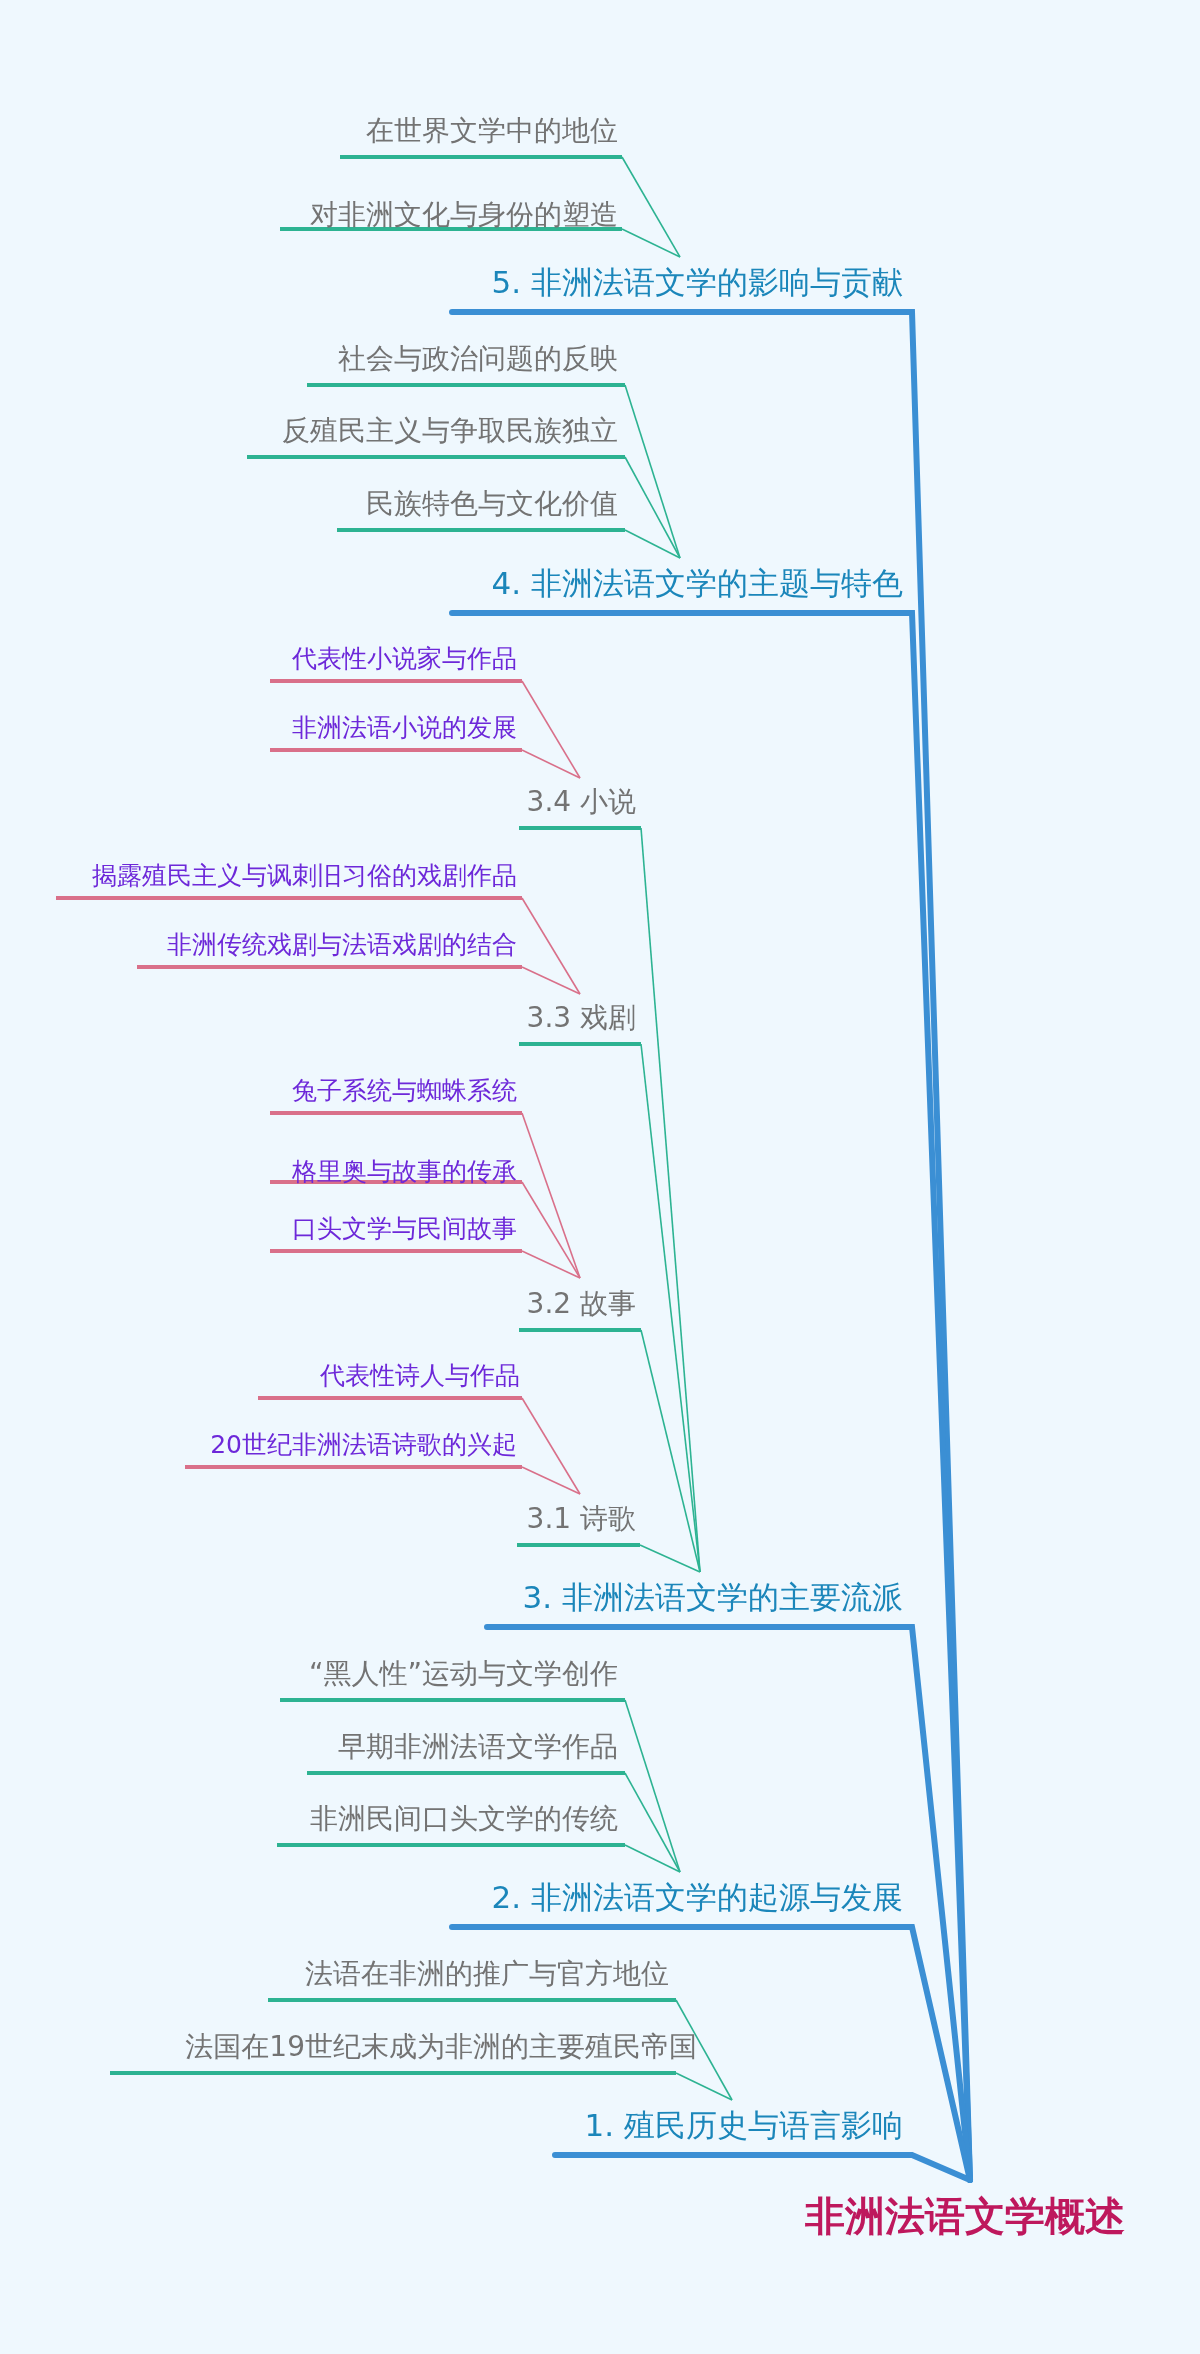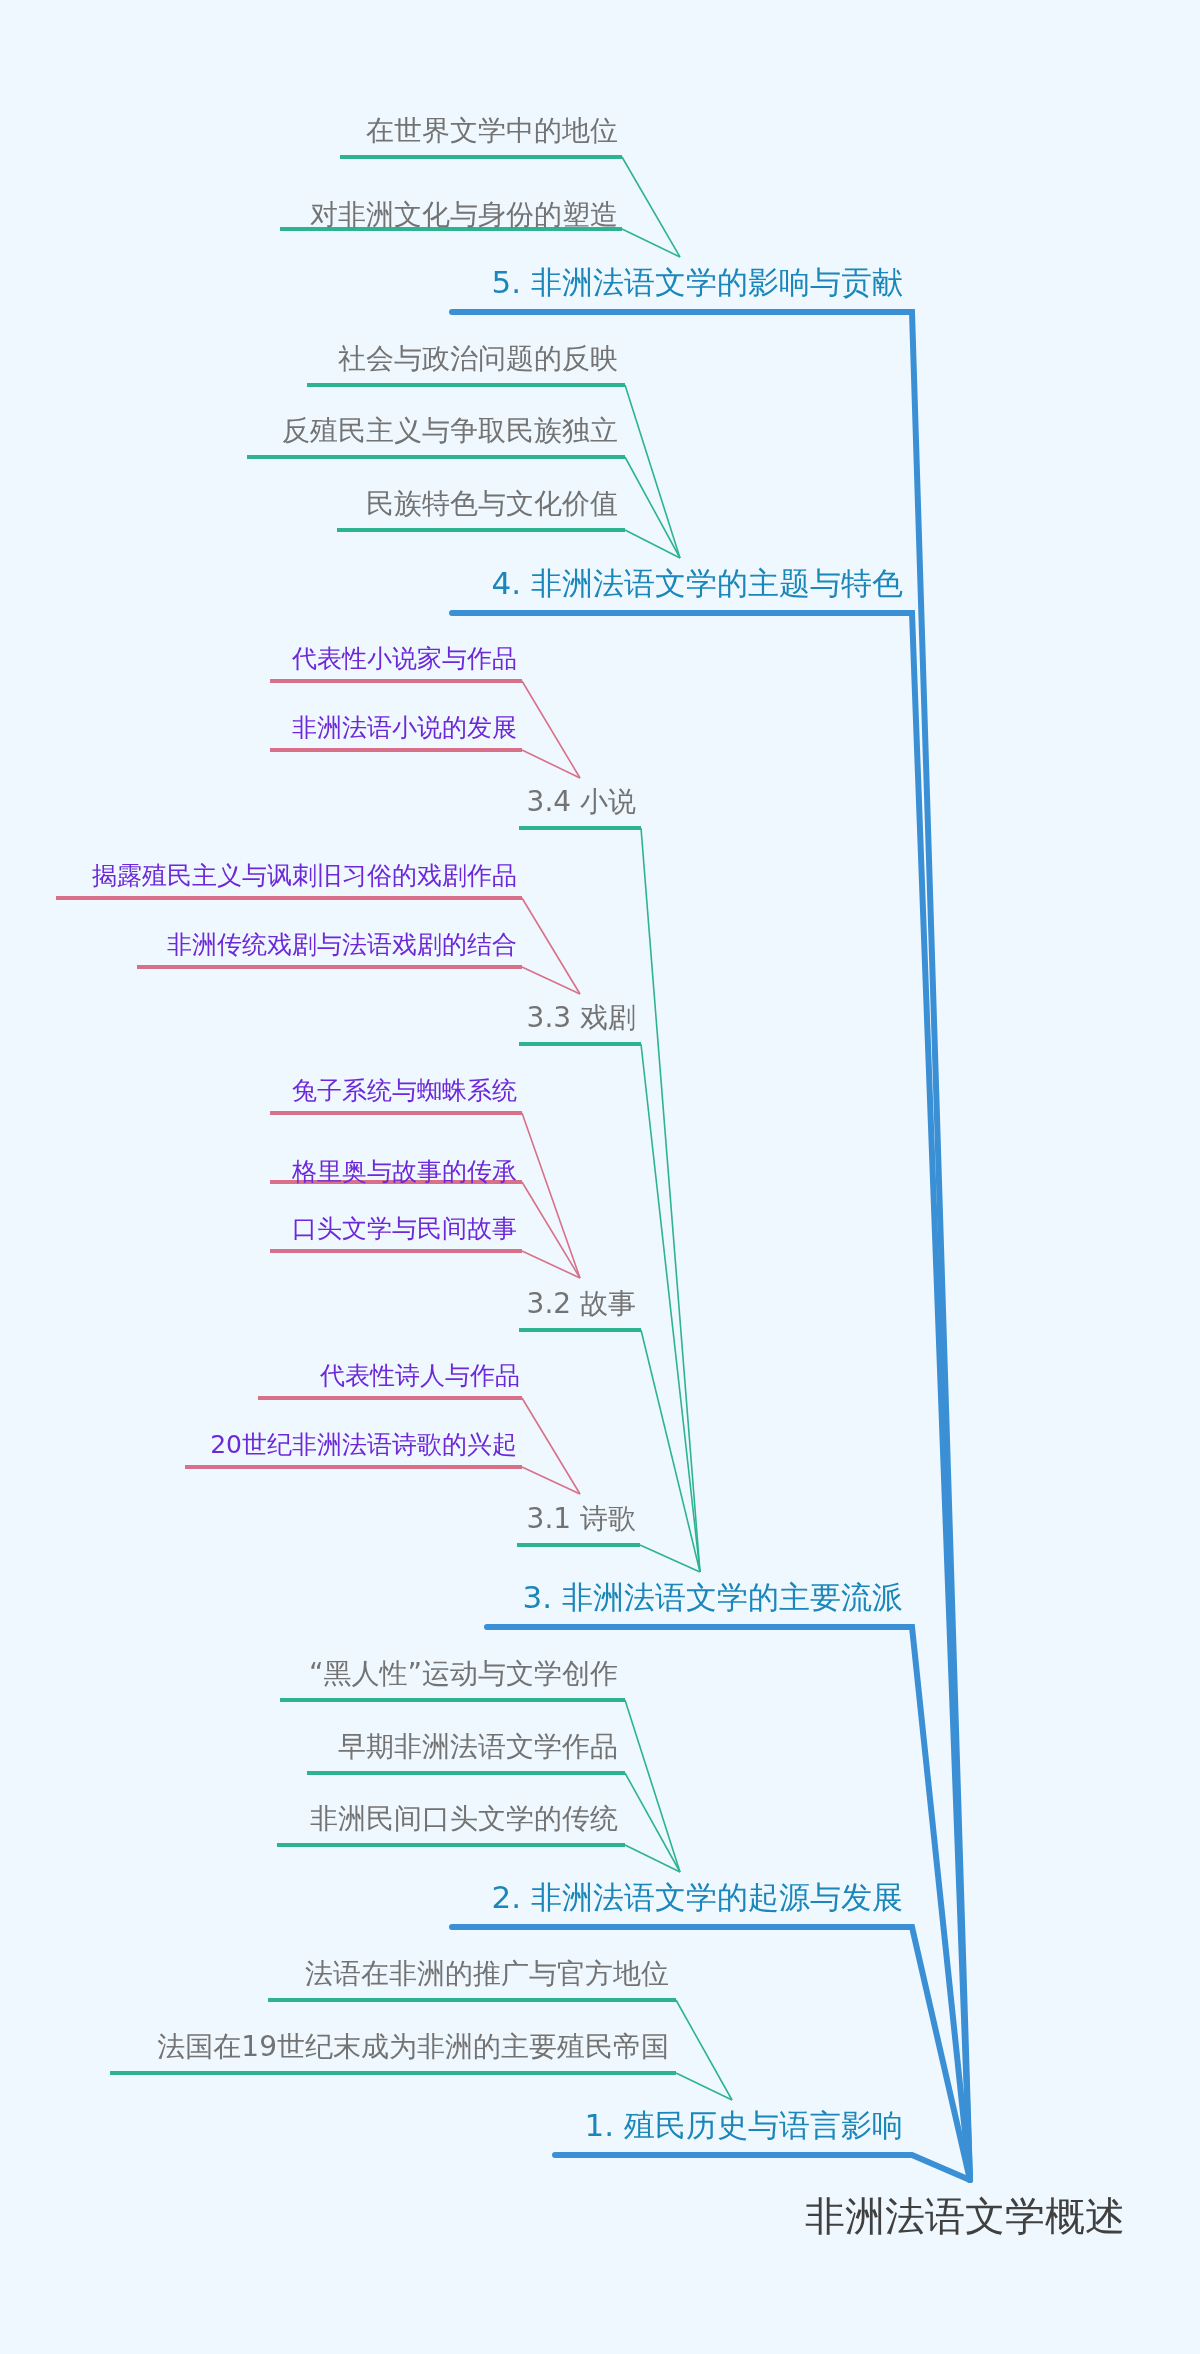--- a/index.html
+++ b/index.html
@@ -3,21 +3,21 @@
 <meta charset="utf-8">
 <style>
   html, body { margin: 0; padding: 0; }
   body {
     width: 1200px; height: 2354px; position: relative; overflow: hidden;
     background: #EFF8FE;
     font-family: "DejaVu Sans", "Liberation Sans", sans-serif;
   }
   svg.edges { position: absolute; left: 0; top: 0; width: 1200px; height: 2354px; }
   .node { position: absolute; white-space: nowrap; text-align: right; line-height: 1; }
-  .root { font-size: 40px; font-weight: normal; color: #404040; text-align: left; }
+  .root { font-size: 40px; font-weight: bold; color: #be185d; text-align: left; }
   .l1 { font-size: 31px; color: #1B86BA; }
   .l2 { font-size: 28px; color: #737373; }
   .l3 { font-size: 25px; color: #6d28d9; }
 </style>
 </head>
 <body>
 
 <svg class="edges" viewBox="0 0 1200 2354">
 
   <g stroke="#3B8FD4" fill="none" stroke-linecap="round">
@@ -132,13 +132,13 @@
 <div class="node l3" style="right:680px; top:1363px;">代表性诗人与作品</div>
 <div class="node l3" style="right:683px; top:1432px;">20世纪非洲法语诗歌的兴起</div>
 
 <div class="node l1" style="right:297px; top:1882px;">2. 非洲法语文学的起源与发展</div>
 <div class="node l2" style="right:582px; top:1660px;">“黑人性”运动与文学创作</div>
 <div class="node l2" style="right:582px; top:1733px;">早期非洲法语文学作品</div>
 <div class="node l2" style="right:582px; top:1805px;">非洲民间口头文学的传统</div>
 
 <div class="node l1" style="right:297px; top:2110px;">1. 殖民历史与语言影响</div>
 <div class="node l2" style="right:531px; top:1960px;">法语在非洲的推广与官方地位</div>
-<div class="node l2" style="right:531px; top:2033px;">法国在19世纪末成为非洲的主要殖民帝国</div>
+<div class="node l2" style="right:503px; top:2033px;">法国在19世纪末成为非洲的主要殖民帝国</div>
 
 </body></html>

